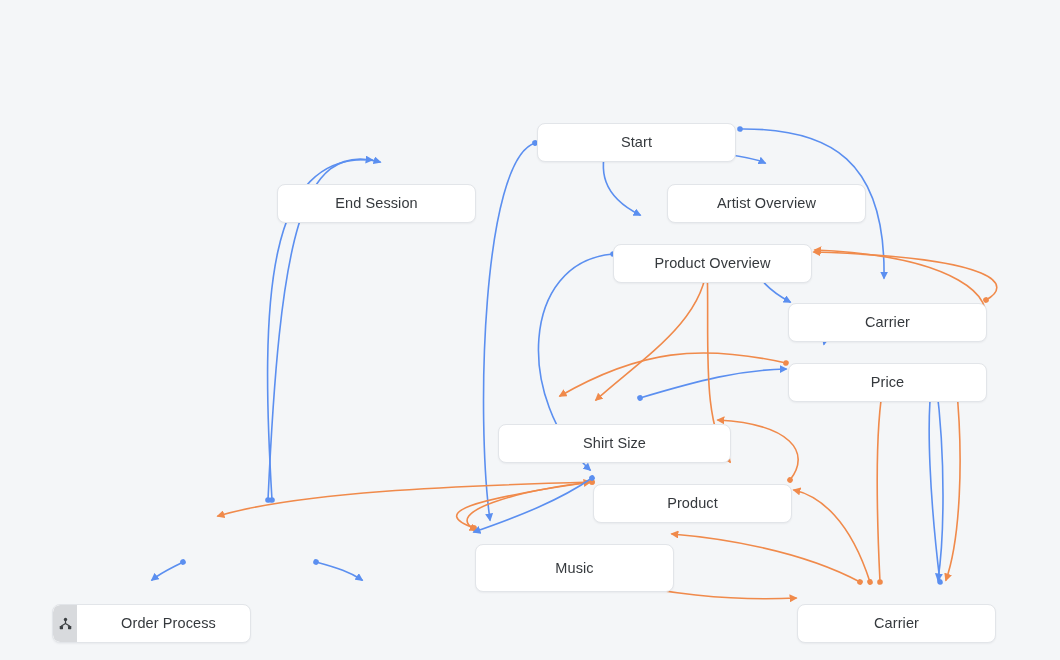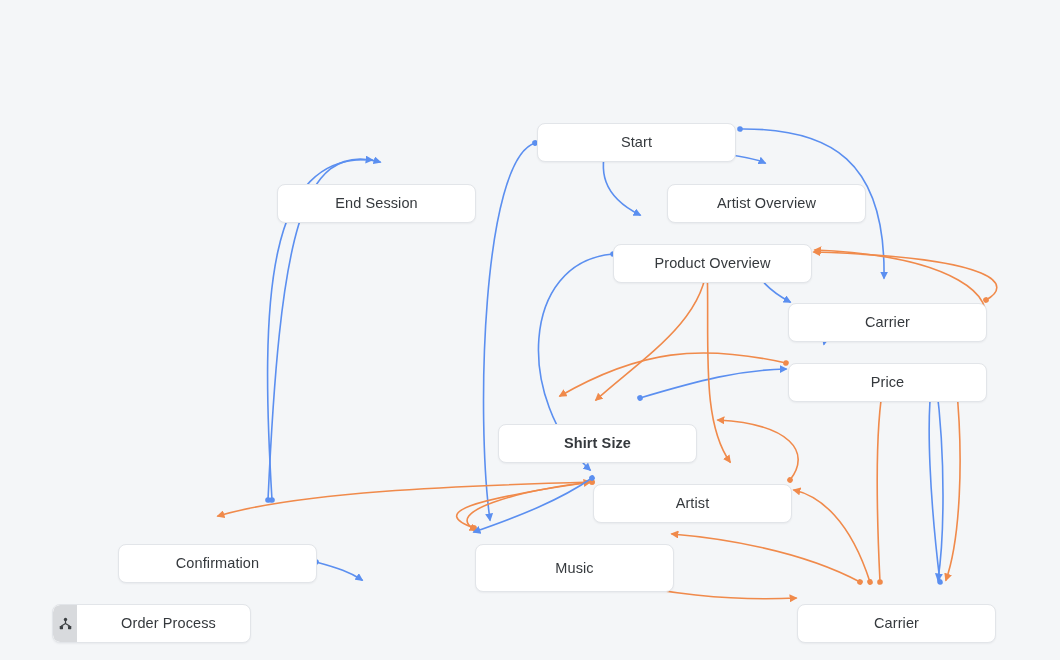--- a/index.html
+++ b/index.html
@@ -154,28 +154,25 @@
       </div>
       <div class="node" style="left: 613px; top: 222px; width: 199px; height: 39px;">
         <span class="node-label">Product Overview</span>
       </div>
       <div class="node" style="left: 788px; top: 281px; width: 199px; height: 39px;">
         <span class="node-label">Carrier</span>
       </div>
       <div class="node" style="left: 788px; top: 341px; width: 199px; height: 39px;">
         <span class="node-label">Price</span>
       </div>
-      <div class="node" style="left: 498px; top: 402px; width: 199px; height: 39px; font-weight: bold;">
+      <div class="node" style="left: 498px; top: 402px; width: 233px; height: 39px;">
         <span class="node-label">Shirt Size</span>
       </div>
       <div class="node" style="left: 593px; top: 462px; width: 199px; height: 39px;">
-        <span class="node-label">Artist</span>
-      </div>
-      <div class="node" style="left: 118px; top: 522px; width: 199px; height: 39px;">
-        <span class="node-label">Confirmation</span>
+        <span class="node-label">Product</span>
       </div>
       <div class="node" style="left: 475px; top: 522px; width: 199px; height: 48px;">
         <span class="node-label">Music</span>
       </div>
       <div class="node has-icon" style="left: 52px; top: 582px; width: 199px; height: 39px; padding-left: 12px;">
         <div class="node-icon-box">
           <svg width="13" height="13" viewBox="0 0 16 16" aria-hidden="true">
             <circle cx="8" cy="3" r="2.1" fill="#3c4043"></circle>
             <rect x="0.9" y="11.2" width="4" height="4" rx="0.6" fill="#3c4043"></rect>
             <rect x="11.1" y="11.2" width="4" height="4" rx="0.6" fill="#3c4043"></rect>

